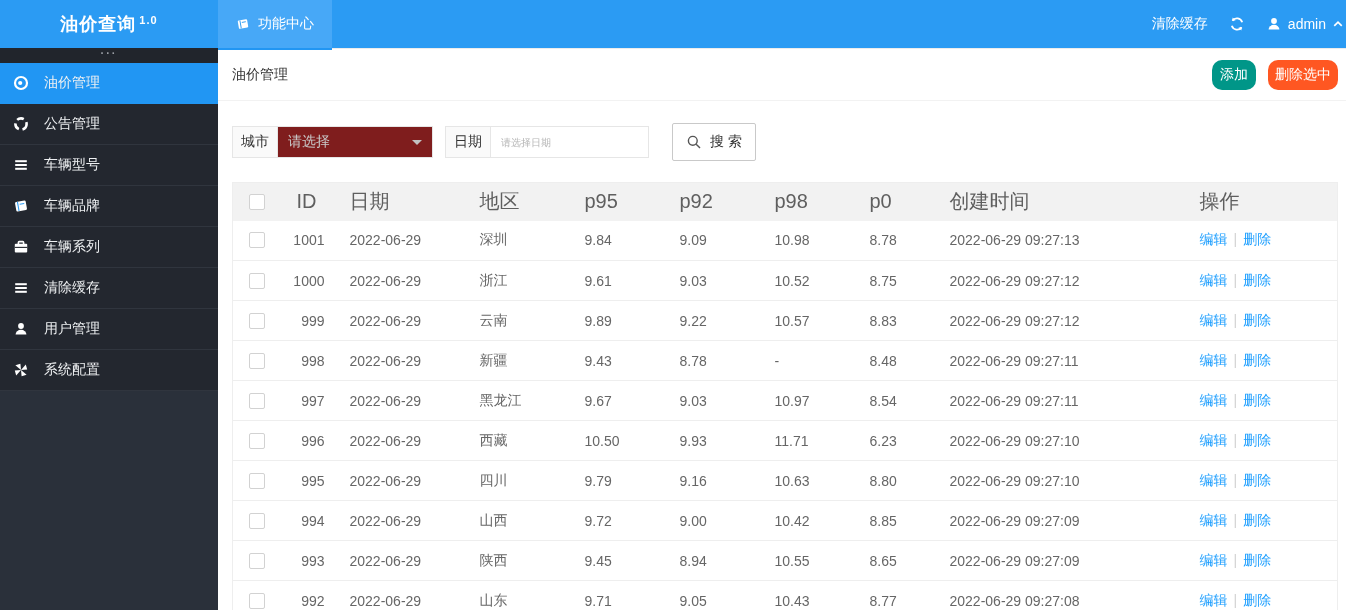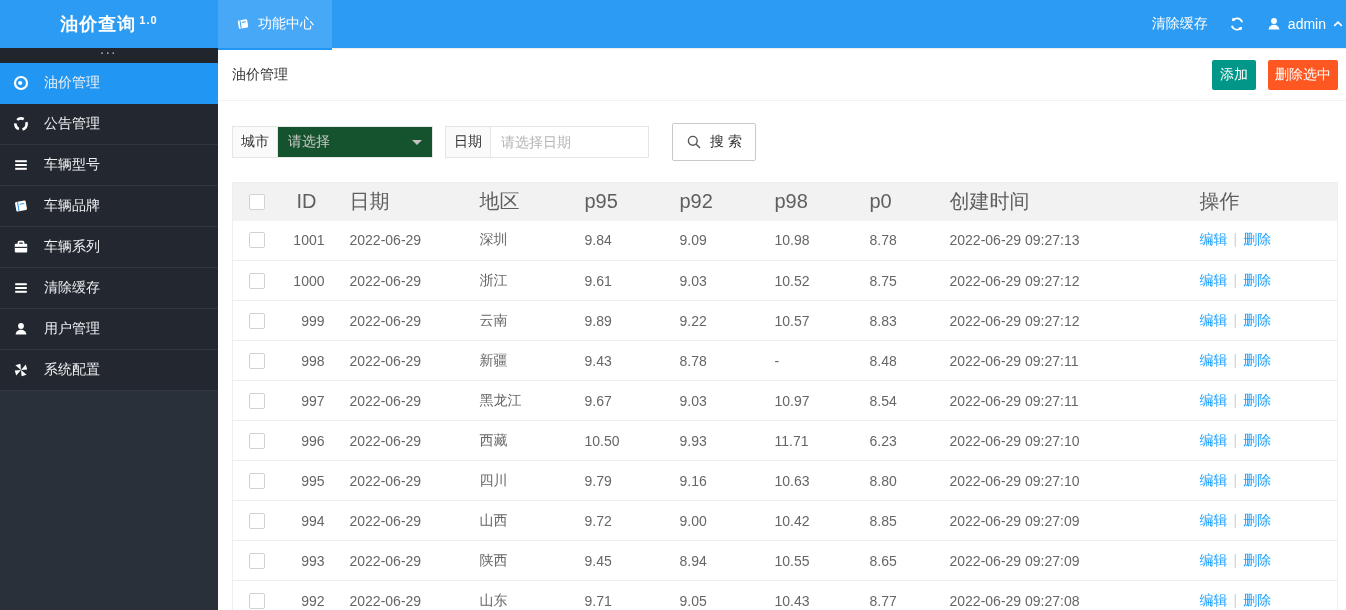--- a/index.html
+++ b/index.html
@@ -25,32 +25,32 @@
   .menu-item { height:41px; display:flex; align-items:center; padding-left:13px; color:#eef0f2; cursor:pointer; border-bottom:1px solid #30353e; }
   .menu-item .mi-icon { width:16px; height:16px; margin-right:15px; color:#fff; flex:none; }
   .menu-item.active { background:var(--accent,#2196f3); border-bottom-color:transparent; }
 
   
   .content { position:absolute; left:218px; top:48px; width:1128px; height:562px; background:#fff; border-top:1px solid #ececec; }
   .tab-underline { position:absolute; left:0; top:-1px; width:114px; height:2px; background:var(--accent,#2196f3); }
   .titlebar { position:relative; height:52px; border-bottom:1px solid #f2f2f2; display:flex; align-items:center; padding:0 8px 0 14px; }
   .page-title { color:#333; font-size:14px; }
   .titlebar .btns { margin-left:auto; display:flex; gap:12px; }
-  .btn { height:30px; border:none; border-radius:2px; color:#fff; font-size:14px; cursor:pointer; font-family:inherit; }
+  .btn { height:30px; border:none; border-radius:10px; color:#fff; font-size:14px; cursor:pointer; font-family:inherit; }
   .btn-add { background:var(--green,#009688); padding:0 8px; }
   .btn-del { background:var(--orange,#ff5722); padding:0 7px; }
 
   
   .filters { position:absolute; left:14px; top:74px; display:flex; align-items:center; }
-  .fgroup { display:flex; height:32px; border:1px solid #e6e6e6; background:#14532d; align-items:stretch; margin-right:12px; }
+  .fgroup { display:flex; height:32px; border:1px solid #e6e6e6; background:#7f1d1d; align-items:stretch; margin-right:12px; }
   .flabel { background:#fafafa; border-right:1px solid #e6e6e6; color:#333; display:flex; align-items:center; padding:0 8px; }
   .fselect { width:154px; display:flex; align-items:center; padding:0 10px; cursor:pointer; position:relative; }
   .fselect .ph { color:#c9c9c9; }
   .caret-down { position:absolute; right:10px; top:13px; width:0; height:0; border:5px solid transparent; border-top-color:#c2c2c2; }
-  .finput { width:157px; border:none; outline:none; padding:0 10px; font-size:14px; color:#666; font-family:inherit; }
+  .finput { width:157px; border:none; outline:none; padding:0 10px; font-size:10px; color:#666; font-family:inherit; }
   .finput::placeholder { color:#b5b5b5; }
   .btn-search { height:38px; border:1px solid #c9c9c9; background:#fff; border-radius:2px; color:#333; display:flex; align-items:center; gap:8px; padding:0 13px; font-size:14px; cursor:pointer; margin-left:11px; font-family:inherit; }
 
   
   .tablewrap { position:absolute; left:14px; top:133px; width:1106px; }
   table { width:1106px; border-collapse:collapse; table-layout:fixed; border:1px solid #eee; }
   th { background:#f2f2f2; height:38px; font-weight:normal; color:#5f5f5f; text-align:left; padding-left:15px; font-size:20px; }
   td { height:40px; border-bottom:1px solid #eee; color:#666; text-align:left; padding-left:15px; font-size:14px; background:#fff; }
   th.c-check, td.c-check { padding-left:16px; }
   th.c-id { padding-left:14px; }

